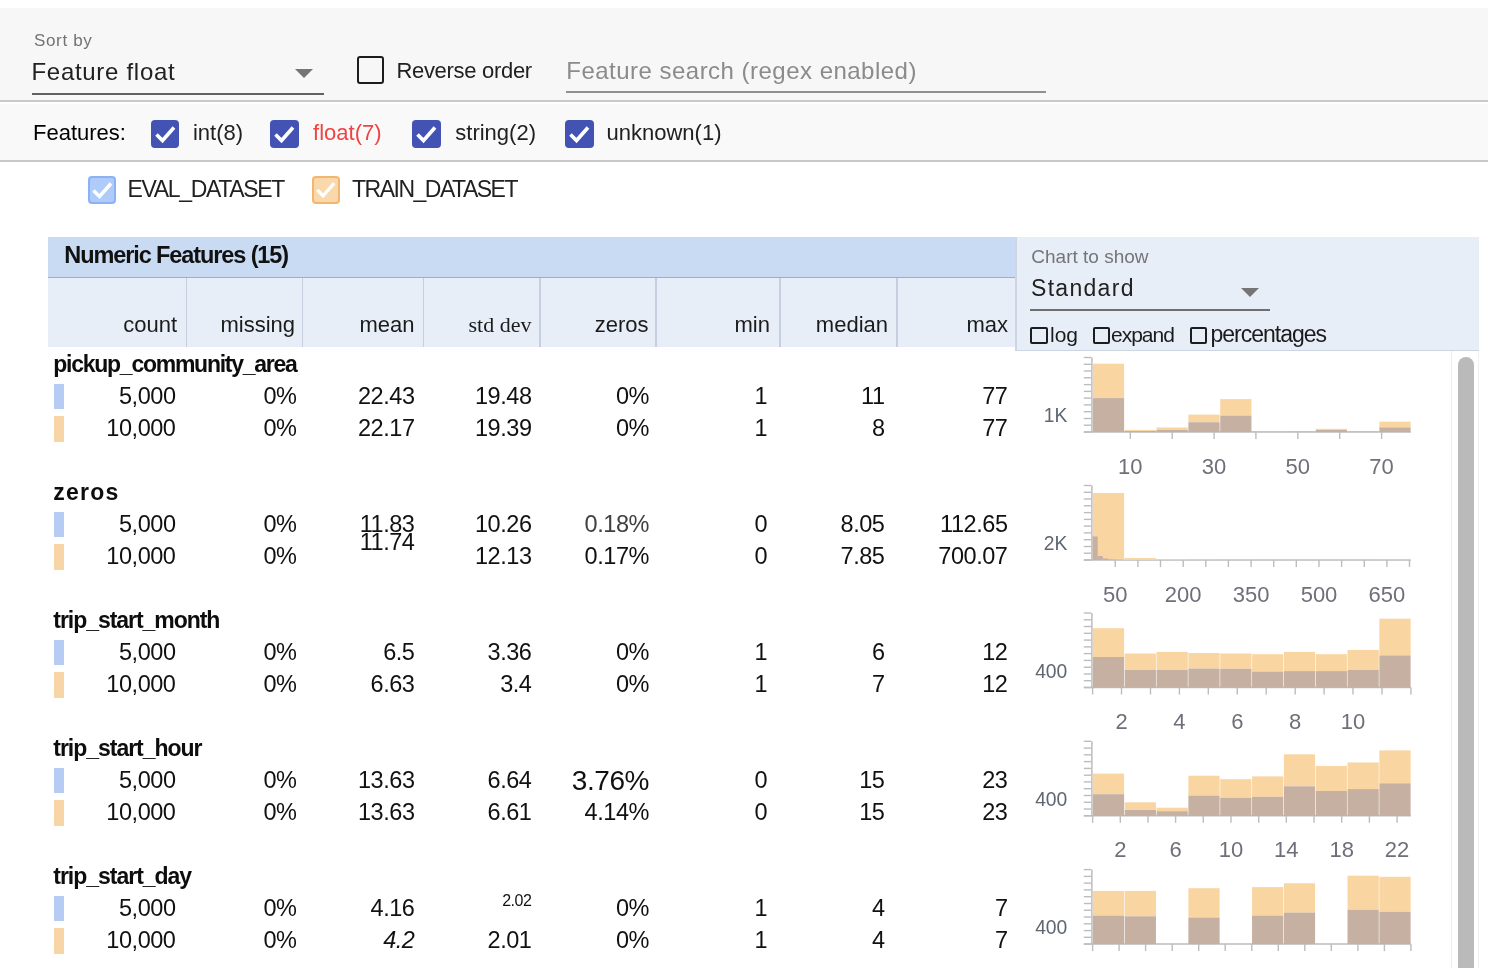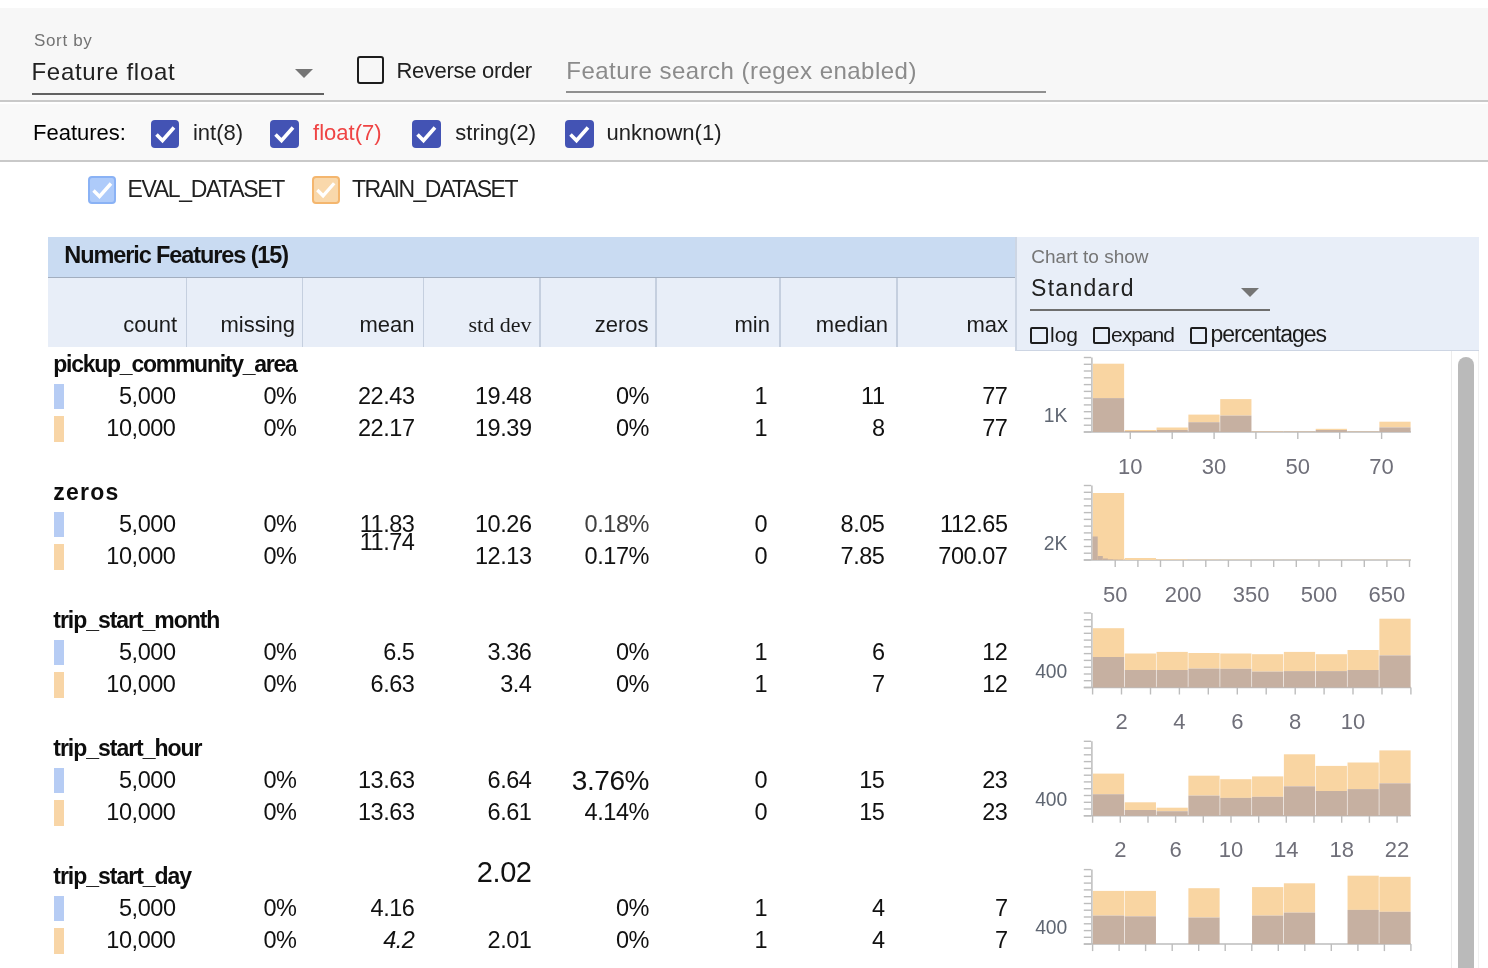--- a/index.html
+++ b/index.html
@@ -151,21 +151,21 @@
 <div class="a" style="right:839.0px;top:801.1px;font-size:23.5px;line-height:23.5px;color:#111111;font-weight:400;letter-spacing:-0.45px;">4.14%</div>
 <div class="a" style="right:721.0px;top:801.1px;font-size:23.5px;line-height:23.5px;color:#111111;font-weight:400;letter-spacing:-0.45px;">0</div>
 <div class="a" style="right:603.5px;top:801.1px;font-size:23.5px;line-height:23.5px;color:#111111;font-weight:400;letter-spacing:-0.45px;">15</div>
 <div class="a" style="right:480.5px;top:801.1px;font-size:23.5px;line-height:23.5px;color:#111111;font-weight:400;letter-spacing:-0.45px;">23</div>
 <div class="a" style="left:53.3px;top:865.0px;font-size:23.0px;line-height:23.0px;color:#0d0d0d;font-weight:400;letter-spacing:-1.02px;"><b>trip_start_day</b></div>
 <div class="a" style="left:54px;top:896.0px;width:9.5px;height:25.3px;background:#b6ccf4"></div>
 <div class="a" style="left:54px;top:928.0px;width:9.5px;height:25.6px;background:#f8d5a6"></div>
 <div class="a" style="right:1312.5px;top:897.1px;font-size:23.5px;line-height:23.5px;color:#111111;font-weight:400;letter-spacing:-0.45px;">5,000</div>
 <div class="a" style="right:1191.5px;top:897.1px;font-size:23.5px;line-height:23.5px;color:#111111;font-weight:400;letter-spacing:-0.45px;">0%</div>
 <div class="a" style="right:1073.5px;top:897.1px;font-size:23.5px;line-height:23.5px;color:#111111;font-weight:400;letter-spacing:-0.45px;">4.16</div>
-<div class="a" style="right:956.5px;top:861px;font-size:29px;line-height:23.5px;color:#111111;font-weight:400;letter-spacing:-0.45px;">2.02</div>
+<div class="a" style="right:956.5px;top:889px;font-size:16px;line-height:23.5px;color:#111111;font-weight:400;letter-spacing:-0.45px;">2.02</div>
 <div class="a" style="right:839.0px;top:897.1px;font-size:23.5px;line-height:23.5px;color:#111111;font-weight:400;letter-spacing:-0.45px;">0%</div>
 <div class="a" style="right:721.0px;top:897.1px;font-size:23.5px;line-height:23.5px;color:#111111;font-weight:400;letter-spacing:-0.45px;">1</div>
 <div class="a" style="right:603.5px;top:897.1px;font-size:23.5px;line-height:23.5px;color:#111111;font-weight:400;letter-spacing:-0.45px;">4</div>
 <div class="a" style="right:480.5px;top:897.1px;font-size:23.5px;line-height:23.5px;color:#111111;font-weight:400;letter-spacing:-0.45px;">7</div>
 <div class="a" style="right:1312.5px;top:929.1px;font-size:23.5px;line-height:23.5px;color:#111111;font-weight:400;letter-spacing:-0.45px;">10,000</div>
 <div class="a" style="right:1191.5px;top:929.1px;font-size:23.5px;line-height:23.5px;color:#111111;font-weight:400;letter-spacing:-0.45px;">0%</div>
 <div class="a" style="right:1073.5px;top:929.1px;font-size:23.5px;line-height:23.5px;color:#111111;font-weight:400;letter-spacing:-0.45px;font-style:italic;">4.2</div>
 <div class="a" style="right:956.5px;top:929.1px;font-size:23.5px;line-height:23.5px;color:#111111;font-weight:400;letter-spacing:-0.45px;">2.01</div>
 <div class="a" style="right:839.0px;top:929.1px;font-size:23.5px;line-height:23.5px;color:#111111;font-weight:400;letter-spacing:-0.45px;">0%</div>
 <div class="a" style="right:721.0px;top:929.1px;font-size:23.5px;line-height:23.5px;color:#111111;font-weight:400;letter-spacing:-0.45px;">1</div>

